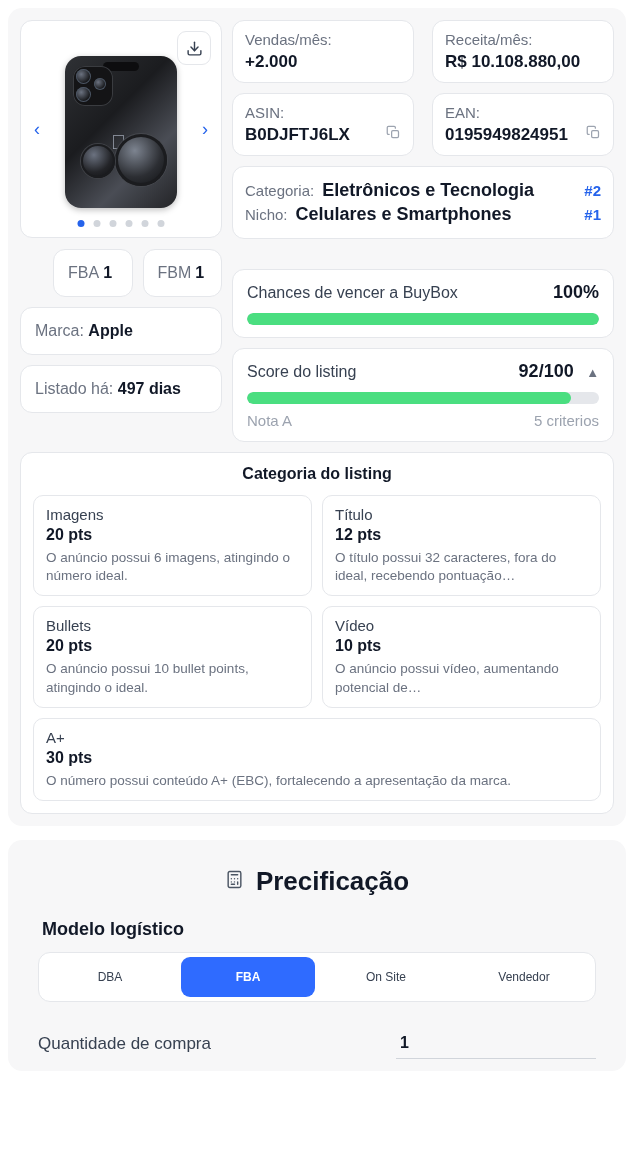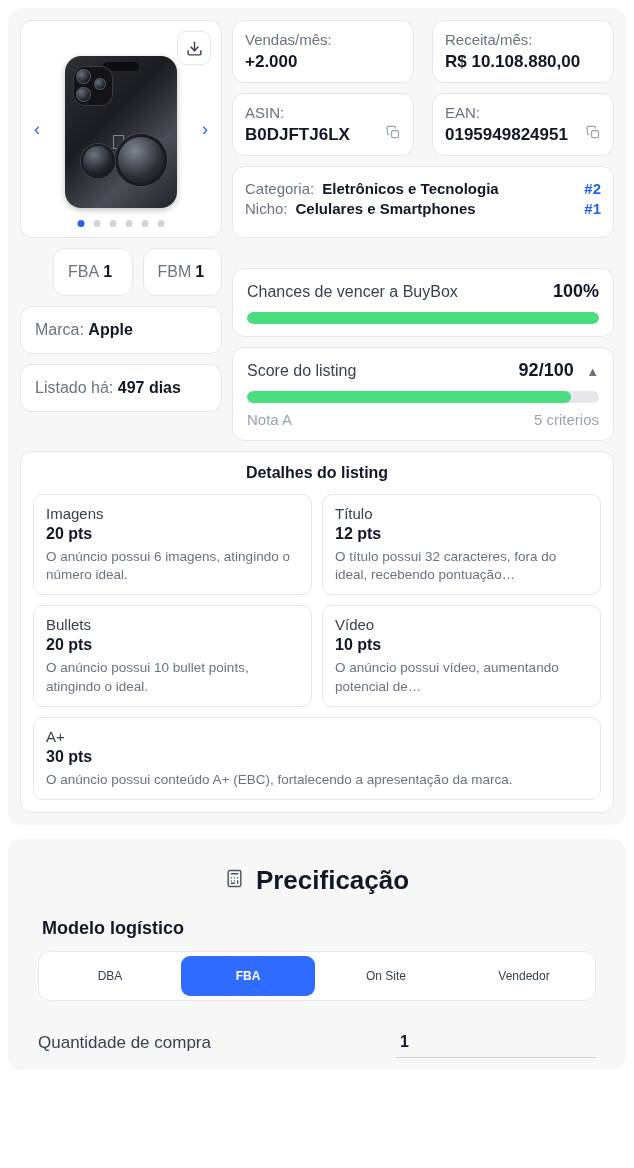--- a/index.html
+++ b/index.html
@@ -121,21 +121,21 @@
     flex:1;
   }
   .card .lbl { color:#6b7280; font-size:15px; margin-bottom:4px; }
   .card .val { font-size:17px; font-weight:bold; color:#111827; }
   .with-copy { display:flex; align-items:flex-end; justify-content:space-between; }
   .copy-ico { color:#9ca3af; cursor:pointer; flex:0 0 auto; margin-bottom:1px; }
 
   .catbox { padding:10px 12px; }
   .catline { display:flex; align-items:center; gap:8px; margin:3px 0; }
   .catline .k { color:#6b7280; font-size:15px; }
-  .catline .v { font-weight:bold; font-size:15px; color:#111827; }
+  .catline .v { font-weight:bold; font-size:18px; color:#111827; }
   .catline .rank { margin-left:auto; color:#2563eb; font-weight:bold; font-size:15px; }
 
   
   .mid-grid { display:flex; gap:10px; margin-top:10px; }
   .left-col { flex:0 0 202px; display:flex; flex-direction:column; gap:10px; }
   .right-col { flex:1; display:flex; flex-direction:column; gap:10px;margin-top:20px; }
 
   .fba-row { display:flex; gap:10px;padding-left:33px; }
   .mini {
     background:#fff;border:1px solid #e5e7eb;border-radius:12px;
@@ -346,21 +346,21 @@
           </div>
         <div class="score-foot">
           <span>Nota A</span>
           <span>5 criterios</span>
         </div>
       </div>
     </div>
   </div>
 
   <div class="details">
-    <h3>Detalhes do listing</h3>
+    <h3>Categoria do listing</h3>
     <div class="crit-grid" id="crit-grid">
         <div class="crit">
           <div class="name">Imagens</div>
           <div class="pts">20 pts</div>
           <div class="desc">O anúncio possui 6 imagens, atingindo o número ideal.</div>
         </div>
         <div class="crit">
           <div class="name">Título</div>
           <div class="pts">12 pts</div>
           <div class="desc">O título possui 32 caracteres, fora do ideal, recebendo pontuação…</div>
@@ -371,21 +371,21 @@
           <div class="desc">O anúncio possui 10 bullet points, atingindo o ideal.</div>
         </div>
         <div class="crit">
           <div class="name">Vídeo</div>
           <div class="pts">10 pts</div>
           <div class="desc">O anúncio possui vídeo, aumentando potencial de…</div>
         </div>
         <div class="crit full">
           <div class="name">A+</div>
           <div class="pts">30 pts</div>
-          <div class="desc">O anúncio possui conteúdo A+ (EBC), fortalecendo a apresentação da marca.</div>
+          <div class="desc">O número possui conteúdo A+ (EBC), fortalecendo a apresentação da marca.</div>
         </div>
       </div>
   </div>
 </div>
 
 <div class="panel pricing">
   <div class="pricing-title">
     <span class="ico">
       <svg width="19" height="19" viewBox="0 0 24 24" fill="none" stroke="currentColor" stroke-width="1.8" stroke-linecap="round" stroke-linejoin="round">
         <rect x="4" y="2" width="16" height="20" rx="2"></rect>

